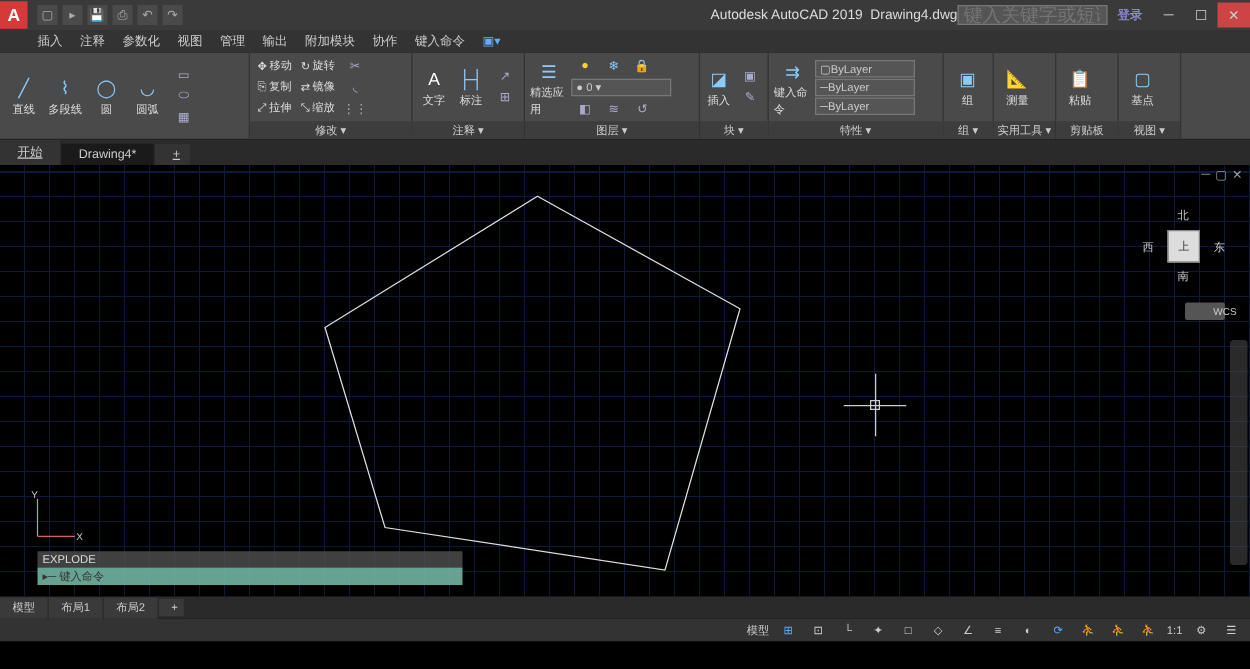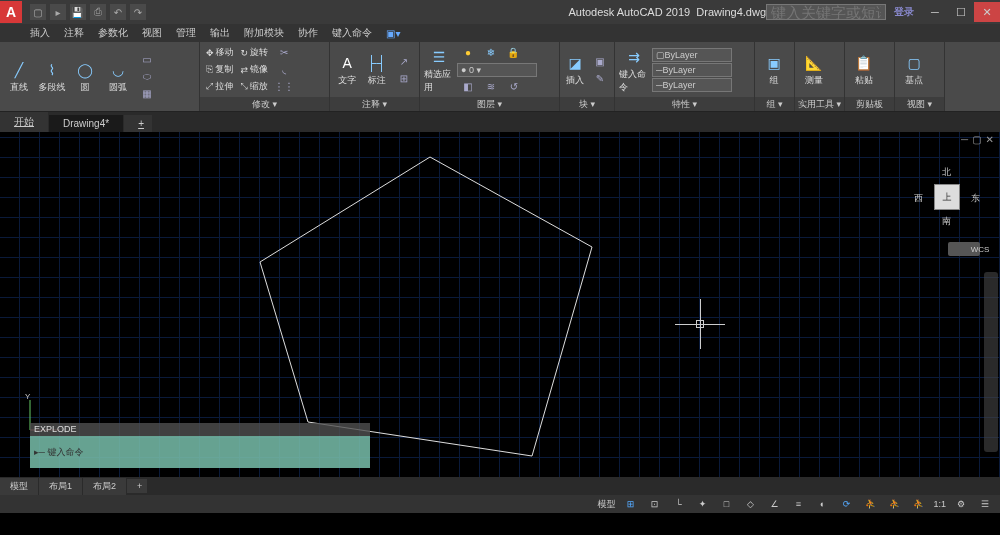--- a/index.html
+++ b/index.html
@@ -39,21 +39,21 @@
 .crosshair::after{width:1px;height:50px;top:-25px;left:0;}
 .crosshair .box{position:absolute;width:8px;height:8px;border:1px solid #ccc;left:-4px;top:-4px;}
 .viewcube{position:absolute;right:18px;top:30px;width:70px;height:70px;}
 .vc-center{position:absolute;left:22px;top:22px;width:26px;height:26px;background:#ddd;border:1px solid #888;font-size:9px;color:#333;display:flex;align-items:center;justify-content:center;}
 .vc-dir{position:absolute;font-size:9px;color:#ccc;}
 .wcs-badge{position:absolute;right:20px;top:110px;width:30px;height:14px;background:#555;color:#ccc;font-size:8px;display:flex;align-items:center;justify-content:center;border-radius:2px;padding-left:32px;}
 .ucs{position:absolute;left:25px;bottom:38px;}
 .ucs svg{overflow:visible;}
 .cmdwin{position:absolute;left:30px;bottom:9px;width:340px;border-radius:11px;}
 .cmd-hist{background:rgba(80,80,80,0.8);font-size:9px;color:#ddd;padding:1px 4px;line-height:11px;}
-.cmd-input{background:rgba(120,190,170,0.85);height:32px;font-size:9px;color:#333;padding:0 4px;display:flex;align-items:center;}
+.cmd-input{background:rgba(120,190,170,0.85);height:14px;font-size:9px;color:#333;padding:0 4px;display:flex;align-items:center;}
 .ctrl-btns{position:absolute;right:6px;top:2px;display:flex;gap:4px;color:#999;font-size:10px;}
 .bottom-tabs{height:18px;background:#2a2a2a;display:flex;align-items:center;font-size:9px;color:#ccc;}
 .btab{padding:2px 10px;background:#3a3a3a;margin-right:1px;cursor:pointer;}
 .btab.plus{width:16px;text-align:center;}
 .statusbar{height:18px;background:#333;display:flex;align-items:center;justify-content:flex-end;font-size:9px;color:#ccc;padding:0 6px;gap:6px;}
 .st-btn{width:18px;height:14px;display:flex;align-items:center;justify-content:center;cursor:pointer;}
 .st-btn.on{color:#5af;}
 .vbar{position:absolute;right:2px;top:140px;width:14px;height:180px;background:rgba(70,70,70,0.6);border-radius:3px;}
 </style>
 </head>

